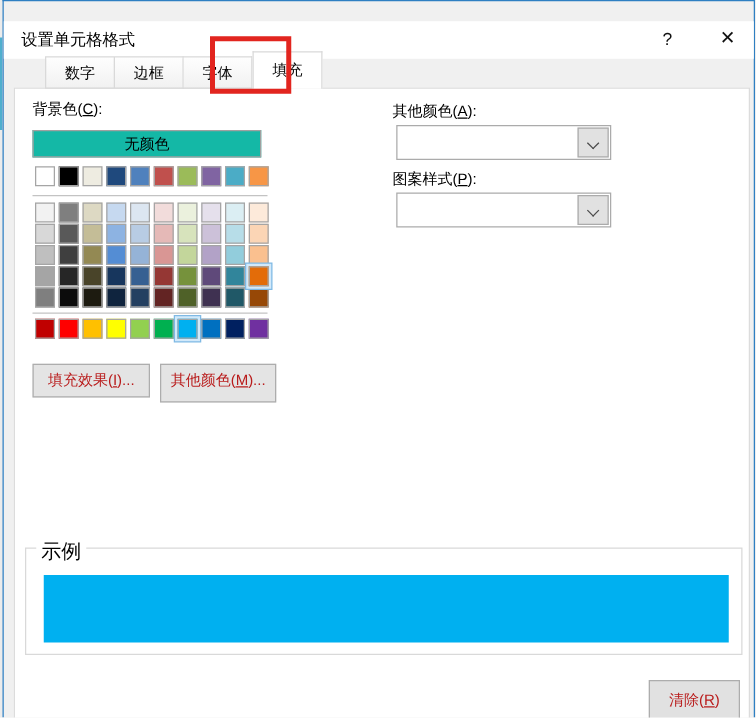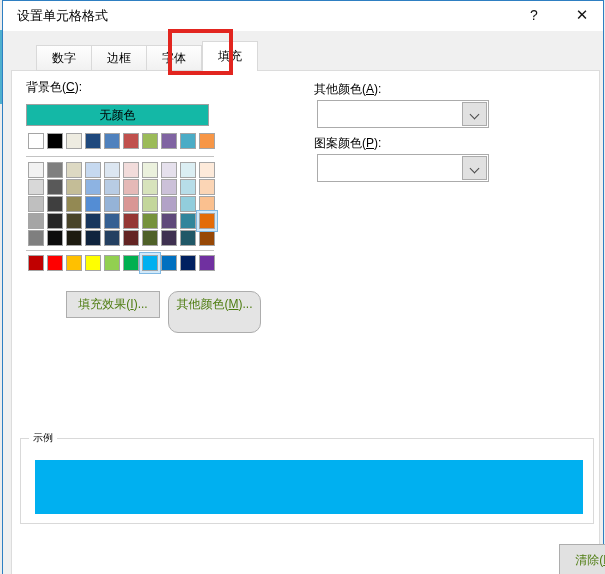--- a/index.html
+++ b/index.html
@@ -8,21 +8,21 @@
 
   
   .bg-sliver { position:absolute; left:0; top:0; width:3px; height:574px; background:#ECECEC; }
   .bg-sliver .teal { position:absolute; left:0; top:30px; width:2px; height:74px; background:#4FAFCE; }
 
   
   .dialog { position:absolute; left:2px; top:0; width:602px; height:574px;
             background:#F0F0F0; border:1px solid #2E7FC2; border-bottom:none; }
 
   
-  .titlebar { position:absolute; left:0; top:0; width:100%; height:30px; background:#FFFFFF;padding-left:16px; }
+  .titlebar { position:absolute; left:0; top:16px; width:100%; height:30px; background:#FFFFFF;padding-left:16px; }
   .title { position:absolute; left:14px; top:0; line-height:30px; font-size:13px; color:#000; }
   .cap-btn { position:absolute; top:0; width:30px; height:28px; text-align:center; line-height:28px;
              font-size:14px; color:#111; cursor:default; }
   .help-btn { left:516px; }
   .close-btn { left:564px; font-size:15px; }
 
   
   .tabstrip { position:absolute; left:11px; top:40px; height:30px; display:flex; align-items:flex-end; z-index:3;margin-left:22px; }
   .tab { height:26px; line-height:25px; padding:0 15px; font-size:12px; color:#000;
          background:linear-gradient(#FEFEFE,#F1F1F1); border:1px solid #D9D9D9; border-left:none; }
@@ -46,39 +46,39 @@
   .swatch.hl { box-shadow:0 0 0 2px #D2E9FA, 0 0 0 3px #7FB9E4; position:relative; z-index:5; }
   #theme-row { position:absolute; left:16px; top:62px; }
   .divider { position:absolute; left:14px; width:188px; height:1px; background:#C3C3C3; }
   #divider1 { top:85px; }
   #tint-rows { position:absolute; left:16px; top:91px; }
   #tint-rows .palette-row { margin-bottom:1px; }
   #divider2 { top:179px; }
   #standard-row { position:absolute; left:16px; top:184px; }
 
   .push-btn { position:absolute; background:#E4E4E4; border:1px solid #ADADAD; font-size:12px;
-              text-align:center; color:#4d7c0f;margin-left:40px; }
+              text-align:center; color:#b91c1c; }
   .fill-effects-btn { left:14px; top:220px; width:94px; height:27px; line-height:25px; }
-  .more-colors-btn { left:116px; top:220px; width:93px; height:42px; line-height:25px;border-radius:10px; }
+  .more-colors-btn { left:116px; top:220px; width:93px; height:31px; line-height:25px; }
   .clear-btn { left:507px; top:473px; width:73px; height:34px; line-height:30px; background:#E1E1E1; }
 
   
   .combo { position:absolute; width:172px; height:28px; background:#FFFFFF; border:1px solid #ABABAB; }
   .combo-value { position:absolute; left:0; top:0; width:144px; height:100%; line-height:26px;
                  text-align:center; font-size:12px; color:#000; }
   .combo-drop { position:absolute; right:1px; top:1px; bottom:1px; width:25px; background:#E1E1E1;
                 border:1px solid #ABABAB; }
   .chevron { position:absolute; left:8px; top:8px; width:7px; height:7px;
              border-right:1.5px solid #4A4A4A; border-bottom:1.5px solid #4A4A4A; transform:rotate(45deg); }
   #pattern-color-combo { left:305px; top:29px; }
   #pattern-style-combo { left:305px; top:83px; }
 
   
   .sample-group { position:absolute; left:8px; top:367px; width:574px; height:86px; border:1px solid #D9D9D9; }
-  .sample-legend { position:absolute; left:8px; top:-8px; background:#FFFFFF; padding:0 4px; font-size:10px; }
+  .sample-legend { position:absolute; left:8px; top:-8px; background:#FFFFFF; padding:0 4px; font-size:16px; }
   .sample-bar { position:absolute; left:14px; top:21px; width:548px; height:54px; }
 
   
   .annotation-rect { position:absolute; left:168px; top:29px; width:65px; height:46px;
                      border:4px solid #E2251F; z-index:10; pointer-events:none; }
 </style>
 </head>
 <body>
 
 <div class="bg-sliver">
@@ -207,21 +207,21 @@
     <div class="lbl" style="left:302px; top:10px;">
       <span>其他颜色(</span><span class="u">A</span><span>):</span>
     </div>
     <div id="pattern-color-combo" class="combo">
       <div class="combo-drop">
         <div class="chevron"></div>
       </div>
     </div>
 
     <div class="lbl" style="left:302px; top:64px;">
-      <span>图案颜色(</span><span class="u">P</span><span>):</span>
+      <span>图案样式(</span><span class="u">P</span><span>):</span>
     </div>
     <div id="pattern-style-combo" class="combo">
       <div class="combo-value"></div>
       <div class="combo-drop">
         <div class="chevron"></div>
       </div>
     </div>
 
     <div class="sample-group">
       <div class="sample-legend">示例</div>

